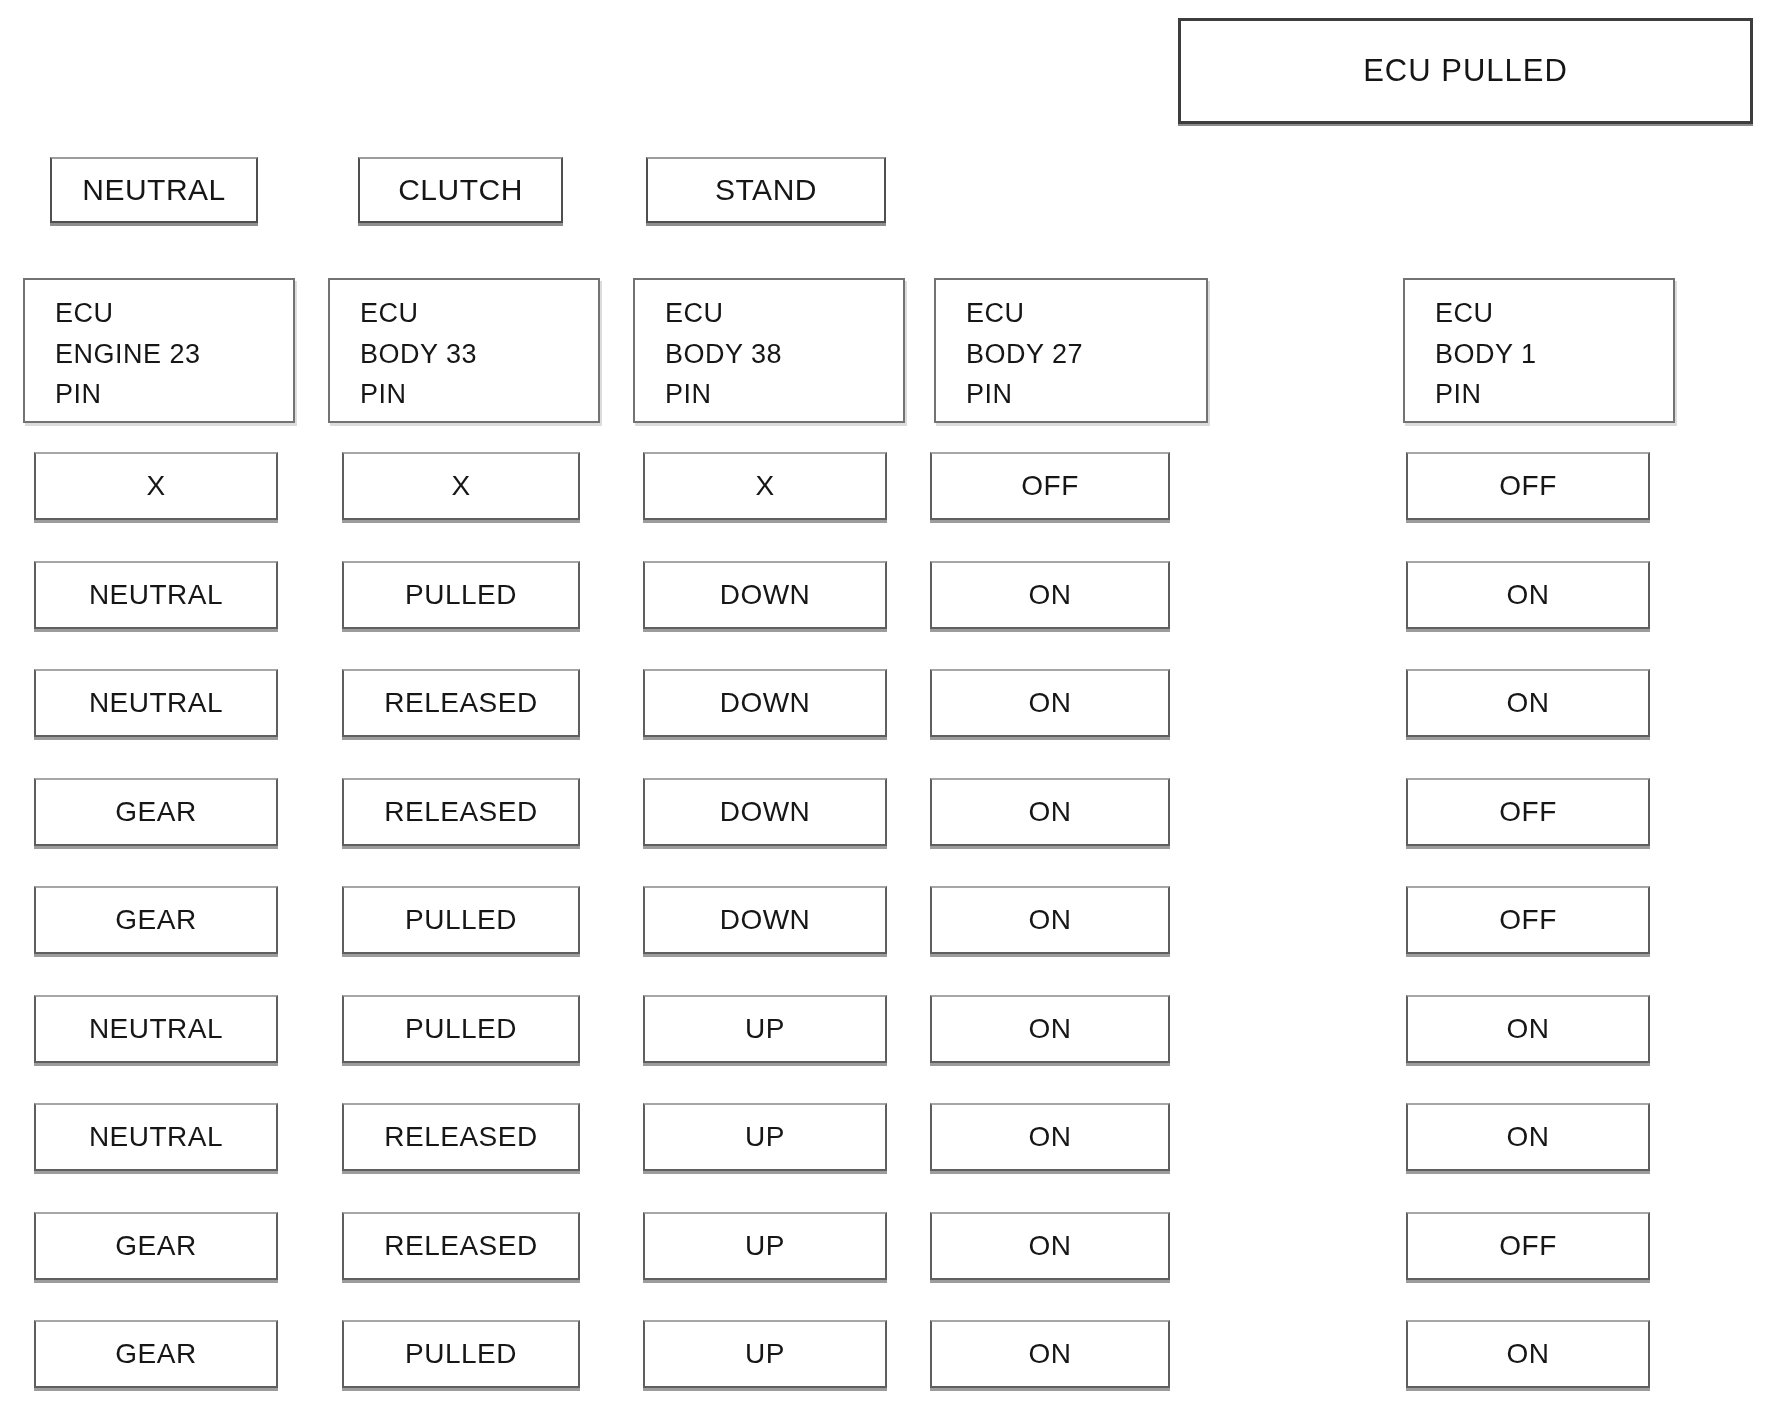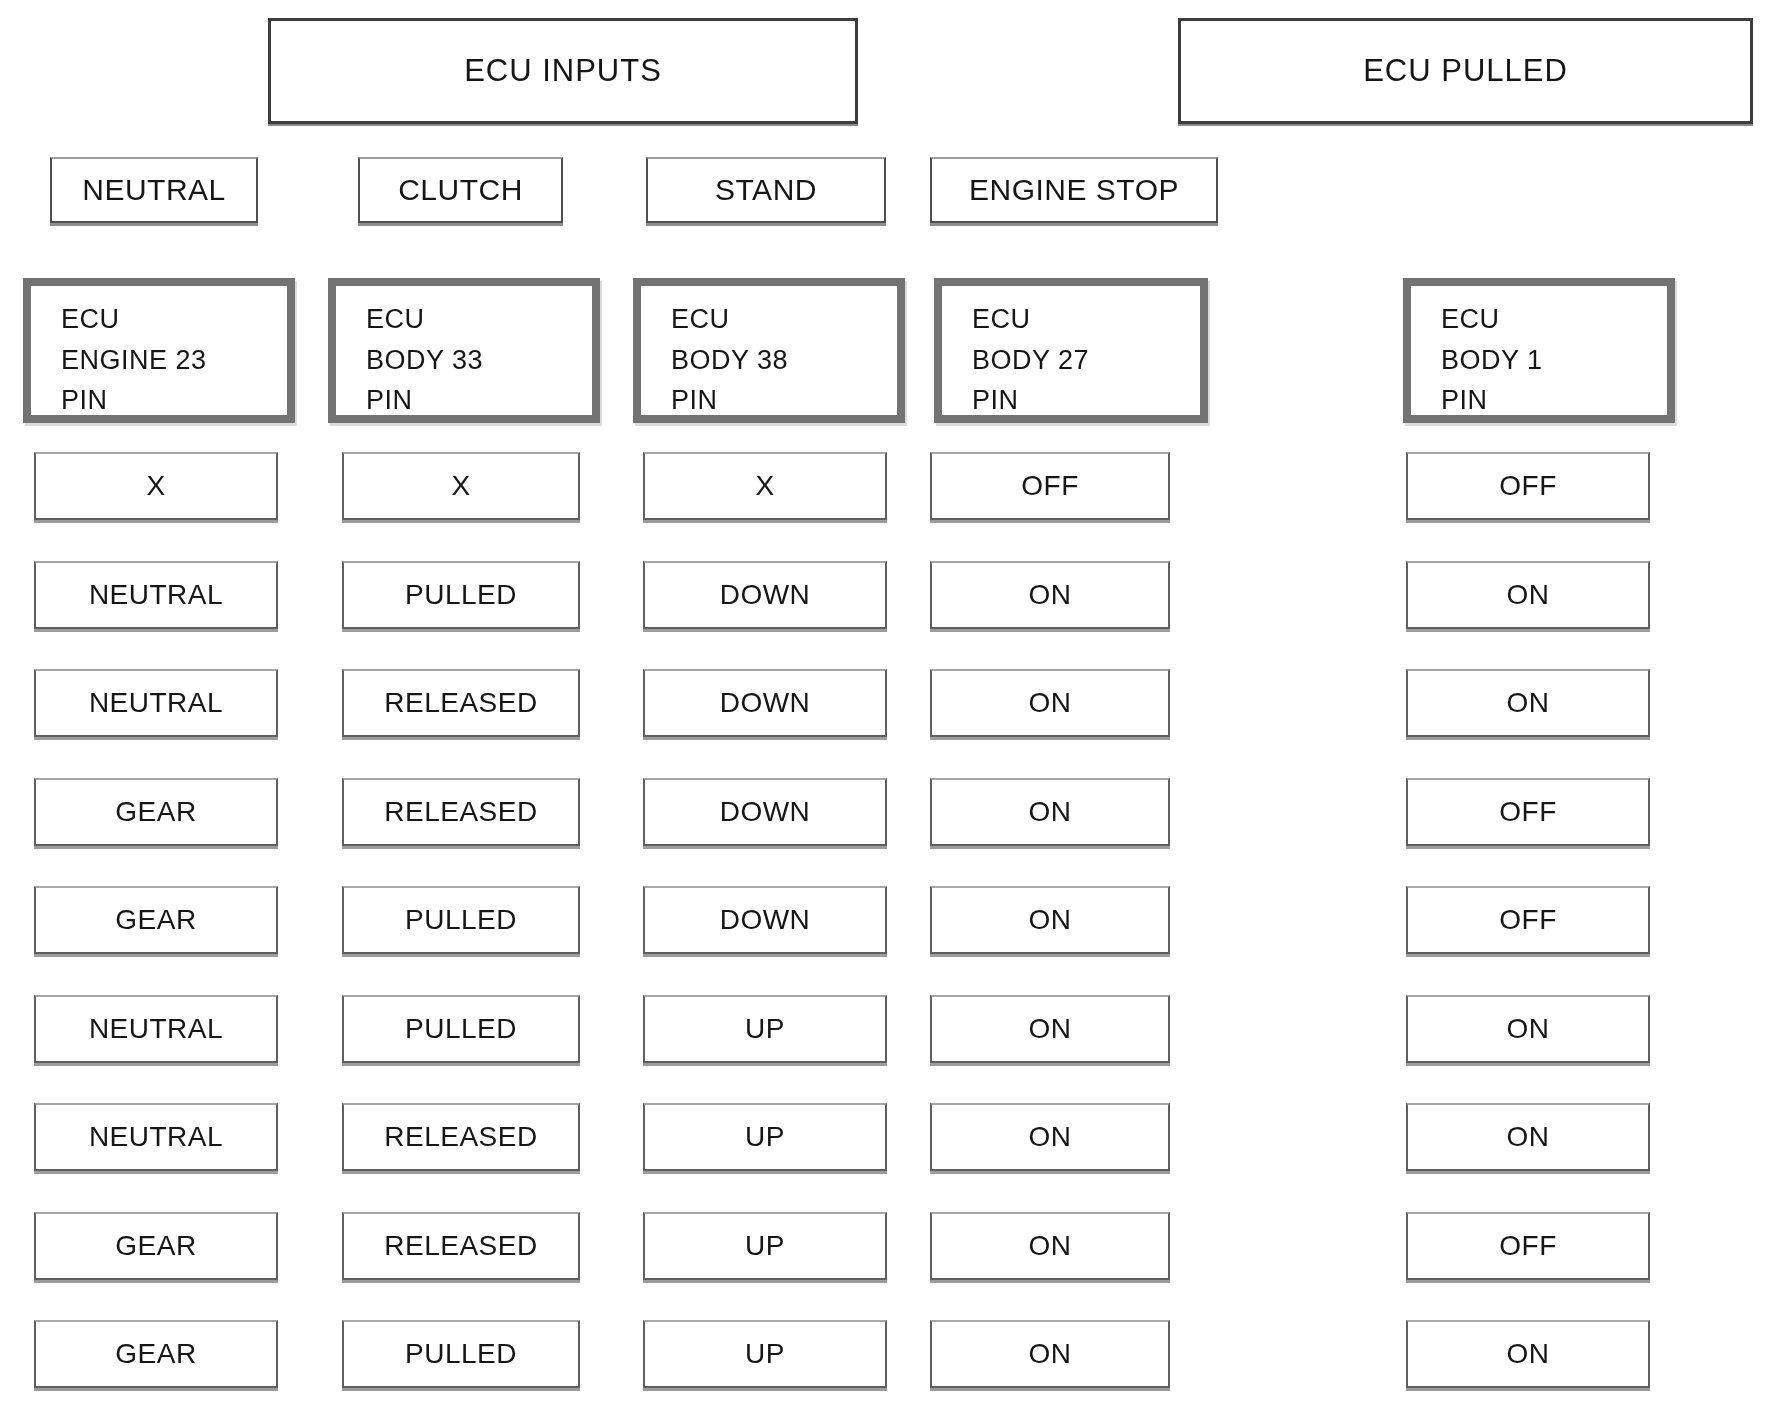--- a/index.html
+++ b/index.html
@@ -49,21 +49,21 @@
   .h3{left:646px;width:240px;}
   .h4{left:930px;width:288px;}
   .h5{left:1363px;width:350px;}
 
   
   .pin{
     position:absolute;
     top:278px;
     height:145px;
     background:#fff;
-    border:8px solid #737373;
+    border:2px solid #737373;
     box-shadow:2px 3px 0 #dcdcdc;
     font-size:27px;
     line-height:1.5;
     padding:13px 6px 8px 30px;
     white-space:pre-line;
     letter-spacing:0.5px;
   }
   .p1{left:23px;width:272px;}
   .p2{left:328px;width:272px;}
   .p3{left:633px;width:272px;}
@@ -98,27 +98,25 @@
   .r5{top:995px;}
   .r6{top:1103px;}
   .r7{top:1212px;}
   .r8{top:1320px;}
 </style>
 </head>
 <body>
 
 <div id="canvas">
 
-  <div class="title t-in">ECU INPUTS</div>
   <div class="title t-out">ECU PULLED</div>
 
   <div class="header h1">NEUTRAL</div>
   <div class="header h2">CLUTCH</div>
   <div class="header h3">STAND</div>
-  <div class="header h4">ENGINE STOP</div>
 
   <div class="pin p1">ECU
 ENGINE 23
 PIN</div>
   <div class="pin p2">ECU
 BODY 33
 PIN</div>
   <div class="pin p3">ECU
 BODY 38
 PIN</div>

